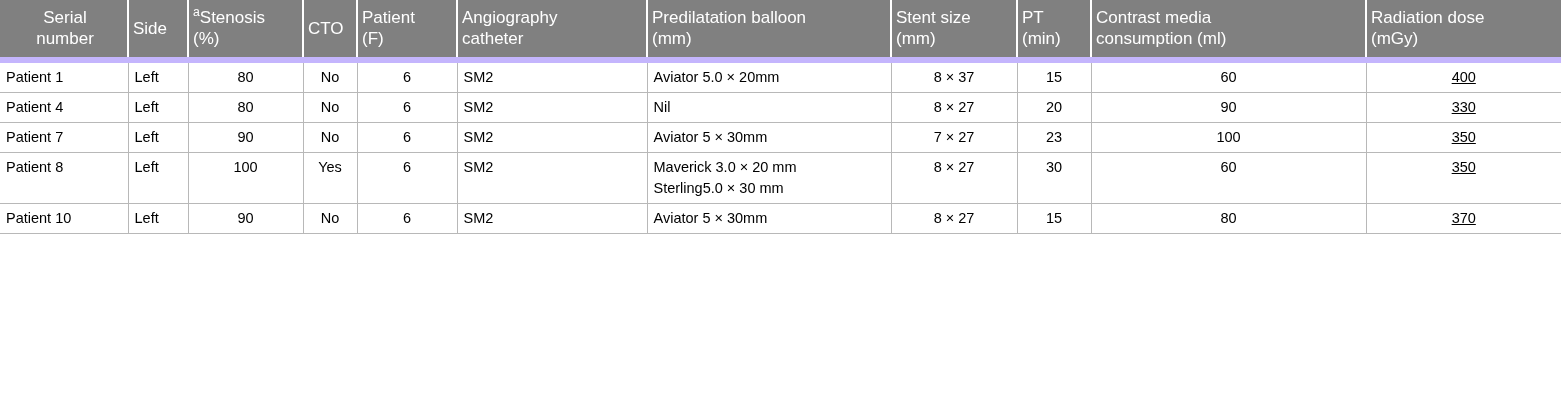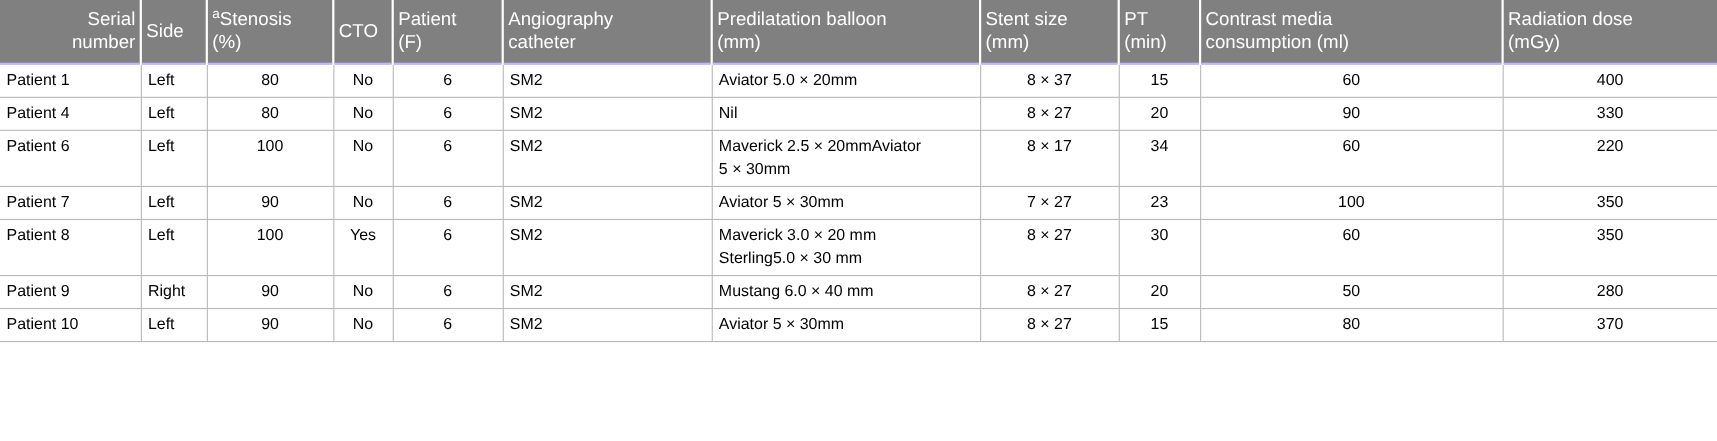--- a/index.html
+++ b/index.html
@@ -34,40 +34,41 @@
     text-align: left;
     vertical-align: middle;
     padding: 7px 4px;
     border-right: 2px solid #ffffff;
     border-left: 2px solid #ffffff;
     height: 52px;
     box-sizing: border-box;
   }
   table.data-table thead th:first-child {
     border-left: none;
-    text-align: right;
+    text-align: center;
     padding-left: 7px;
   }
   table.data-table thead th:last-child {
     border-right: none;
   }
   table.data-table tbody td {
     border-bottom: 1px solid #b8b8b8;
     border-right: 1px solid #b8b8b8;
     padding: 4px 6px;
     vertical-align: top;
     line-height: 1.45;
     height: 25px;
     box-sizing: border-box;
   }
   table.data-table tbody tr:first-child td {
-    border-top: 2px solid #c4b5fd;
+    border-top: 6px solid #c4b5fd;
   }
   table.data-table tbody td:last-child {
     border-right: none;
+    text-decoration: underline;
   }
   td.c-left { text-align: left; }
   td.c-center { text-align: center; }
   .sup {
     font-size: 0.72em;
     vertical-align: super;
     line-height: 0;
   }
   .footnote {
     font-size: 13px;
@@ -168,36 +169,20 @@
           <td class="c-left">SM2</td>
           <td class="c-left">
             <span class="cell-line">Nil</span>
           </td>
           <td class="c-center">8 × 27</td>
           <td class="c-center">20</td>
           <td class="c-center">90</td>
           <td class="c-center">330</td>
         </tr>
         <tr>
-          <td class="c-left">Patient 6</td>
-          <td class="c-left">Left</td>
-          <td class="c-center">100</td>
-          <td class="c-center">No</td>
-          <td class="c-center">6</td>
-          <td class="c-left">SM2</td>
-          <td class="c-left">
-            <span class="cell-line">Maverick 2.5 × 20mmAviator</span>
-            <span class="cell-line">5 × 30mm</span>
-          </td>
-          <td class="c-center">8 × 17</td>
-          <td class="c-center">34</td>
-          <td class="c-center">60</td>
-          <td class="c-center">220</td>
-        </tr>
-        <tr>
           <td class="c-left">Patient 7</td>
           <td class="c-left">Left</td>
           <td class="c-center">90</td>
           <td class="c-center">No</td>
           <td class="c-center">6</td>
           <td class="c-left">SM2</td>
           <td class="c-left">
             <span class="cell-line">Aviator 5 × 30mm</span>
           </td>
           <td class="c-center">7 × 27</td>
@@ -213,35 +198,20 @@
           <td class="c-center">6</td>
           <td class="c-left">SM2</td>
           <td class="c-left">
             <span class="cell-line">Maverick 3.0 × 20 mm</span>
             <span class="cell-line">Sterling5.0 × 30 mm</span>
           </td>
           <td class="c-center">8 × 27</td>
           <td class="c-center">30</td>
           <td class="c-center">60</td>
           <td class="c-center">350</td>
-        </tr>
-        <tr>
-          <td class="c-left">Patient 9</td>
-          <td class="c-left">Right</td>
-          <td class="c-center">90</td>
-          <td class="c-center">No</td>
-          <td class="c-center">6</td>
-          <td class="c-left">SM2</td>
-          <td class="c-left">
-            <span class="cell-line">Mustang 6.0 × 40 mm</span>
-          </td>
-          <td class="c-center">8 × 27</td>
-          <td class="c-center">20</td>
-          <td class="c-center">50</td>
-          <td class="c-center">280</td>
         </tr>
         <tr>
           <td class="c-left">Patient 10</td>
           <td class="c-left">Left</td>
           <td class="c-center">90</td>
           <td class="c-center">No</td>
           <td class="c-center">6</td>
           <td class="c-left">SM2</td>
           <td class="c-left">
             <span class="cell-line">Aviator 5 × 30mm</span>

